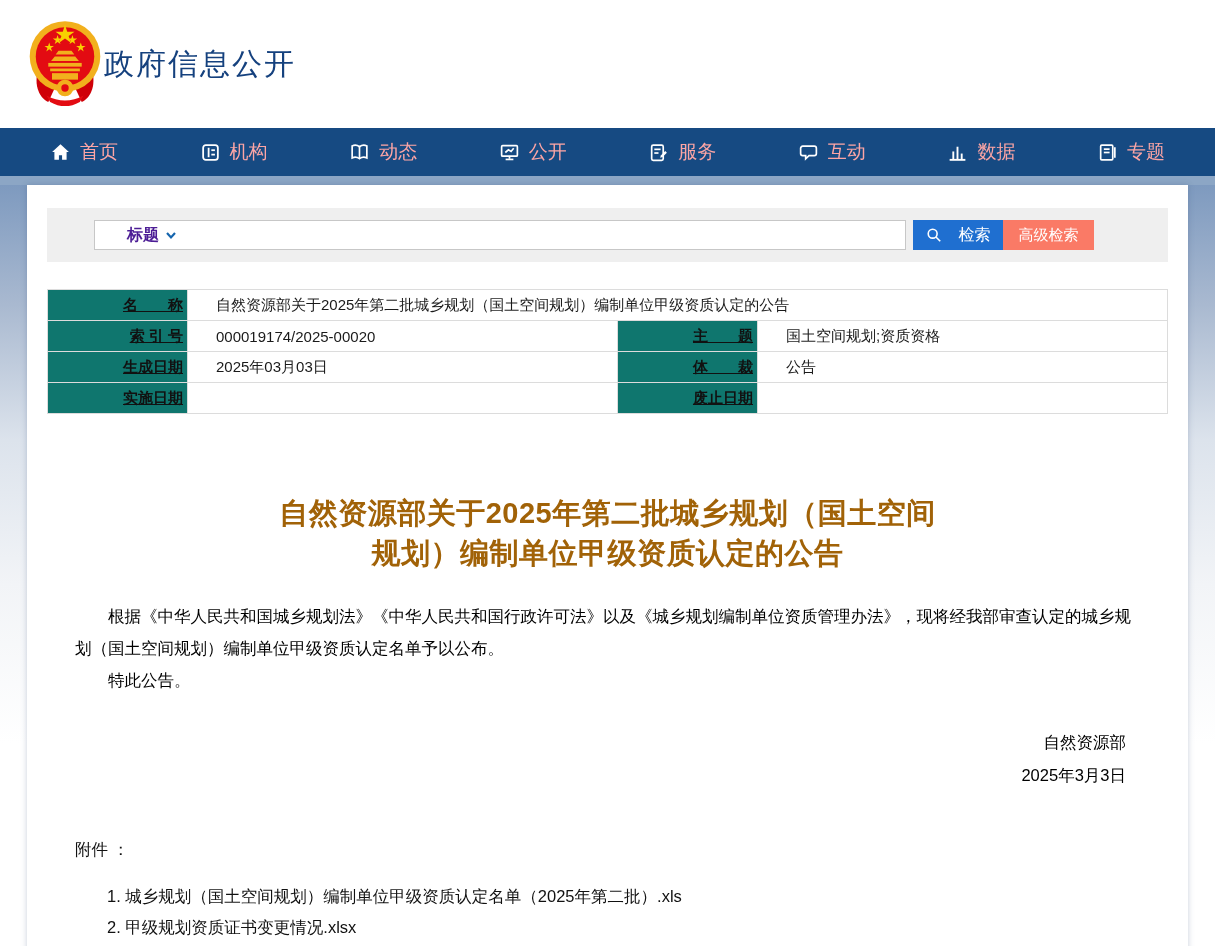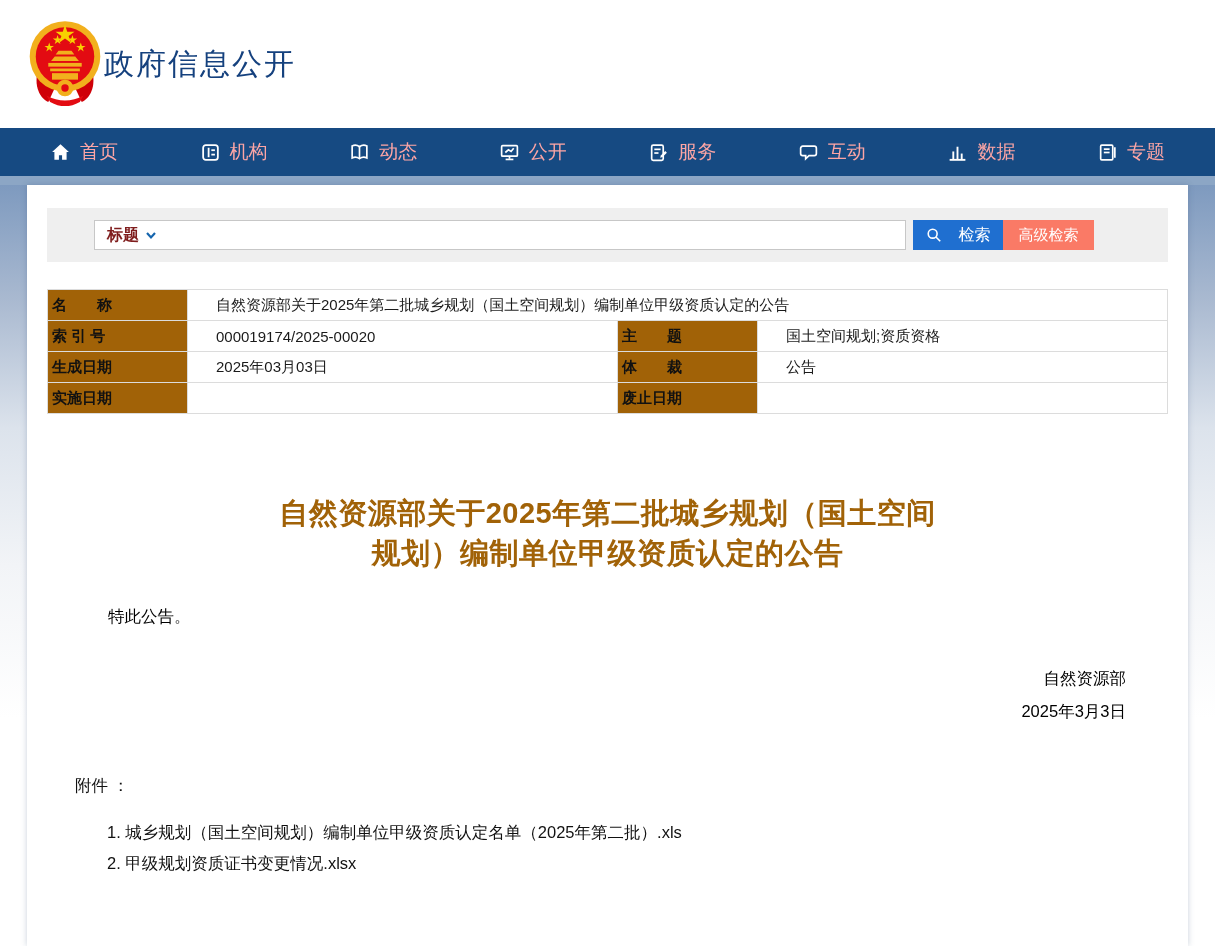--- a/index.html
+++ b/index.html
@@ -50,40 +50,40 @@
     background: #efefef; height: 54px;
     display: flex; align-items: center;
     padding: 0 74px 0 47px;
   }
   .search-box {
     flex: 1 1 auto; height: 30px; background: #fff;
     border: 1px solid #c7c7c7; display: flex; align-items: center;
   }
   .field-select {
     display: flex; align-items: center; gap: 6px;
-    color: #7f1d1d; font-size: 16px; font-weight: bold;
-    padding: 0 10px 0 12px; cursor: pointer; white-space: nowrap;
+    color: #4c1d95; font-size: 16px; font-weight: bold;
+    padding: 0 10px 0 32px; cursor: pointer; white-space: nowrap;
   }
   .field-select svg { width: 12px; height: 12px; }
   .search-input {
     flex: 1 1 auto; border: 0; outline: 0; height: 26px; font-size: 15px; background: transparent;
   }
   .btn { height: 30px; border: 0; cursor: pointer; color: #fff; font-size: 16px;
          display: flex; align-items: center; justify-content: center; }
   .btn-search { width: 90px; margin-left: 7px; background: #1f6fd0; gap: 17px; justify-content: center; }
   .btn-search svg { width: 16px; height: 16px; }
   .btn-adv { width: 91px; margin-left: 0; background: #fa7a66; font-size: 15px; }
   
   .meta-table { width: 100%; border-collapse: collapse; margin-top: 27px; table-layout: fixed; }
   .meta-table td {
     border: 1px solid #dcdcdc; height: 31px; font-size: 15px; color: #1a1a1a;
     padding: 2px 8px 2px 28px; overflow: hidden; white-space: nowrap;
   }
   .meta-table td.lbl {
-    background: #a16207; font-weight: bold; text-align: left; padding: 2px 4px; color: #111;
+    background: #0f766e; font-weight: bold; text-align: right; padding: 2px 4px; color: #111; text-decoration: underline;
   }
   .col-l { width: 140px; } .col-v1 { width: 430px; } .col-l2 { width: 140px; }
   
   .article { padding: 0 28px; }
   .article-title {
     margin-top: 79px; text-align: center; font-size: 29px; font-weight: 800;
     color: #a16207; line-height: 40px; letter-spacing: 0.5px;
   }
   .article-body { margin-top: 27px; font-size: 16.5px; color: #000; line-height: 32px; }
   .article-body p { margin: 0; text-indent: 2em; }
@@ -245,20 +245,21 @@
       </tr>
     </tbody>
       </table>
 
     <div class="article">
       <div class="article-title">
         <div>自然资源部关于2025年第二批城乡规划（国土空间</div>
         <div>规划）编制单位甲级资质认定的公告</div>
       </div>
       <div class="article-body">
+        <p>根据《中华人民共和国城乡规划法》《中华人民共和国行政许可法》以及《城乡规划编制单位资质管理办法》，现将经我部审查认定的城乡规划（国土空间规划）编制单位甲级资质认定名单予以公布。</p>
         <p>特此公告。</p>
       </div>
       <div class="sign-block">
         <div>自然资源部</div>
         <div>2025年3月3日</div>
       </div>
       <div class="attachments">
         <div class="att-label">附件 ：</div>
         <div class="att-item">1. 城乡规划（国土空间规划）编制单位甲级资质认定名单（2025年第二批）.xls</div>
         <div class="att-item">2. 甲级规划资质证书变更情况.xlsx</div>

